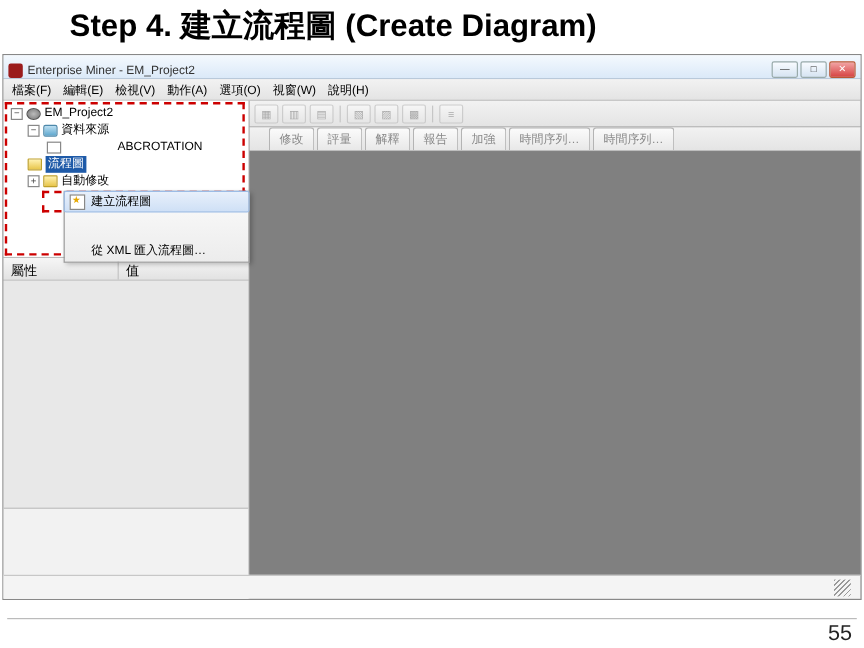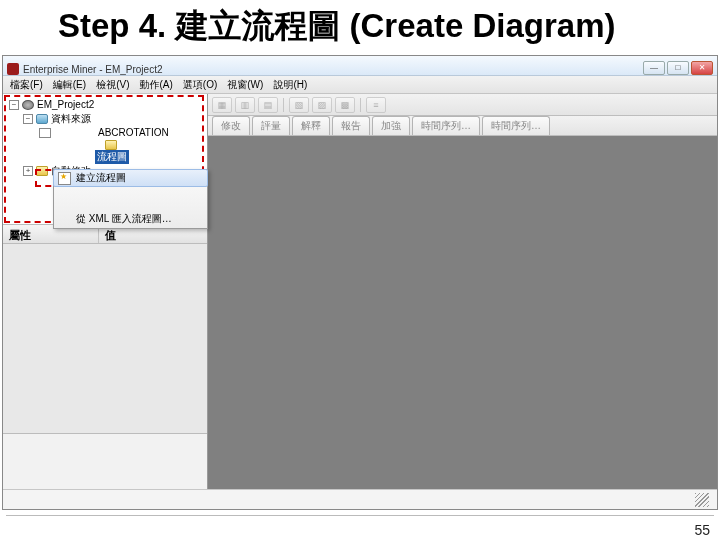--- a/index.html
+++ b/index.html
@@ -1,18 +1,18 @@
 <!DOCTYPE html>
 <html><head>
 <meta charset="utf-8">
 <style>
   * { box-sizing: border-box; margin: 0; padding: 0; }
   body { font-family: "Microsoft JhengHei", Arial, sans-serif; background: #fff; width: 720px; height: 540px; overflow: hidden; position: relative; }
   
-  .slide-title { padding: 4px 0 6px 58px; font-size: 33px; font-weight: bold; }
+  .slide-title { padding: 4px 0 6px 58px; font-size: 26px; font-weight: bold; }
   .slide-title .eng { font-weight: bold; }
   
   .app-window { border: 1px solid #888; margin: 0 2px; background: #ededed; position: relative; height: 455px; }
   
   .titlebar { height: 20px; background: linear-gradient(#f4f9fe,#dbe9f8); display: flex; align-items: flex-end; padding: 0 4px; font-size: 10px; color: #333; border-bottom: 1px solid #b9c9da; }
   .titlebar .appicon { width: 12px; height: 12px; background: #9b1c1c; margin-right: 4px; border-radius: 2px; }
   .titlebar .spacer { flex: 1; }
   .winbtn { width: 22px; height: 14px; margin-left: 2px; border: 1px solid #9aa; background: linear-gradient(#f8fbff,#d6e4f2); border-radius: 2px; font-size: 8px; line-height: 12px; text-align: center; }
   .winbtn.close { background: linear-gradient(#f2a5a5,#d64343); border-color: #b53; color:#fff;}
   
@@ -40,41 +40,41 @@
   .red-dash.small { left:32px; top:75px; width:170px; height:18px; }
   
   
   .ctxmenu { position:absolute; left:50px; top:75px; width:155px; background: linear-gradient(#fbfbfb,#ececec); border:1px solid #9a9a9a; box-shadow: 2px 2px 4px rgba(0,0,0,.25); font-size:10px; z-index:5; }
   .ctxrow { display:flex; align-items:center; height:18px; padding: 0 6px 0 22px; position:relative;margin-top:24px; }
   .ctxrow.hover { background: linear-gradient(#e8f0fb,#cfe0f6); border:1px solid #9cbce6; border-radius:2px; margin:-1px;}
   .ctxrow .cticon { position:absolute; left:4px; width:13px; height:13px; }
   .cticon.new { background: #fff; border:1px solid #888; }
   .cticon.new::after { content:"★"; color:#e6a700; font-size:8px; position:absolute; left:1px; top:-1px;}
   
-  .prop-header { height: 20px; background: linear-gradient(#f6f6f6,#e2e2e2); border-top:1px solid #bcbcbc; border-bottom:1px solid #bcbcbc; display:flex; font-size:11px; font-weight:bold; }
+  .prop-header { height: 20px; background: linear-gradient(#f6f6f6,#e2e2e2); border-top:1px solid #bcbcbc; border-bottom:1px solid #bcbcbc; display:flex; font-size:11px; font-weight:normal; }
   .prop-header .col1 { width: 96px; padding: 3px 6px; border-right:1px solid #c4c4c4; }
   .prop-header .col2 { flex:1; padding: 3px 6px; }
   .prop-body { flex:1; background: #e8e8e8; border-top: none; }
   .prop-bottom { height: 76px; background: #f2f2f2; border-top: 1px solid #bcbcbc; }
   
   .right-col { flex:1; display:flex; flex-direction:column; background: #808080; }
   .tbstrip { height: 22px; background: linear-gradient(#f2f2f2,#e4e4e4); border-bottom:1px solid #bdbdbd; display:flex; align-items:center; padding: 0 4px; gap:3px; }
   .tbtn { width:20px; height:16px; border:1px solid #b4b4b4; background: linear-gradient(#fcfcfc,#e6e6e6); border-radius:2px; font-size:9px; line-height:14px; text-align:center; color:#777; }
   .tbtn.disabled { opacity:.55; }
   .tbsep { width:1px; height:14px; background:#c6c6c6; margin:0 2px;}
   
-  .tabstrip { height:20px; background: linear-gradient(#f2f2f2,#e4e4e4); border-bottom:1px solid #bdbdbd; display:flex; align-items:center; padding: 0 4px; font-size:10px; gap:2px;}
+  .tabstrip { height:20px; background: linear-gradient(#f2f2f2,#e4e4e4); border-bottom:1px solid #bdbdbd; display:flex; align-items:center; padding: 0 16px; font-size:10px; gap:2px;}
   .tab { padding: 2px 8px; border:1px solid #b4b4b4; border-bottom:none; background: linear-gradient(#fbfbfb,#e8e8e8); border-radius: 3px 3px 0 0; color:#888; }
   
   .canvas { flex:1; background: #808080; position:relative; }
   
   .statusbar { position:absolute; bottom:0; left:0; right:0; height:20px; background: #f4f4f4; border-top:1px solid #c7c7c7; display:flex; align-items:center; justify-content:flex-end; padding:0 8px; font-size:10px; color:#666;}
   .resize-tick { width:14px; height:14px; background: repeating-linear-gradient(135deg,#999 0 1px,transparent 1px 3px);}
   
-  .page-num { position:absolute; right:10px; bottom:2px; font-size:14px; color:#222;}
+  .page-num { position:absolute; right:10px; bottom:2px; font-size:18px; color:#222;}
   .underline { position:absolute; left:6px; right:6px; bottom:24px; height:1px; background:#bbb;}
 </style>
 </head>
 <body>
 
 <div class="slide-title">
   <span>Step 4. </span><span style="font-family:DFKai-SB,serif;">建立流程圖</span><span class="eng"> (Create Diagram)</span>
 </div>
 
 <div class="app-window">
@@ -109,21 +109,21 @@
             </div>
           <div class="row" style="padding-left:14px;">
               <span class="expander">−</span>
               <span class="ticon cyl"></span>
               <span class="lbl">資料來源</span>
             </div>
           <div class="row" style="padding-left:30px;gap:44px;">
               <span class="ticon doc"></span>
               <span class="lbl">ABCROTATION</span>
             </div>
-          <div class="row" style="padding-left:14px;flex-direction:column;">
+          <div class="row" style="padding-left:14px;">
               <span class="ticon folder"></span>
               <span class="lbl selected">流程圖</span>
             </div>
           <div class="row" style="padding-left:14px;">
               <span class="expander">+</span>
               <span class="ticon folder"></span>
               <span class="lbl">自動修改</span>
             </div>
         </div>
 

